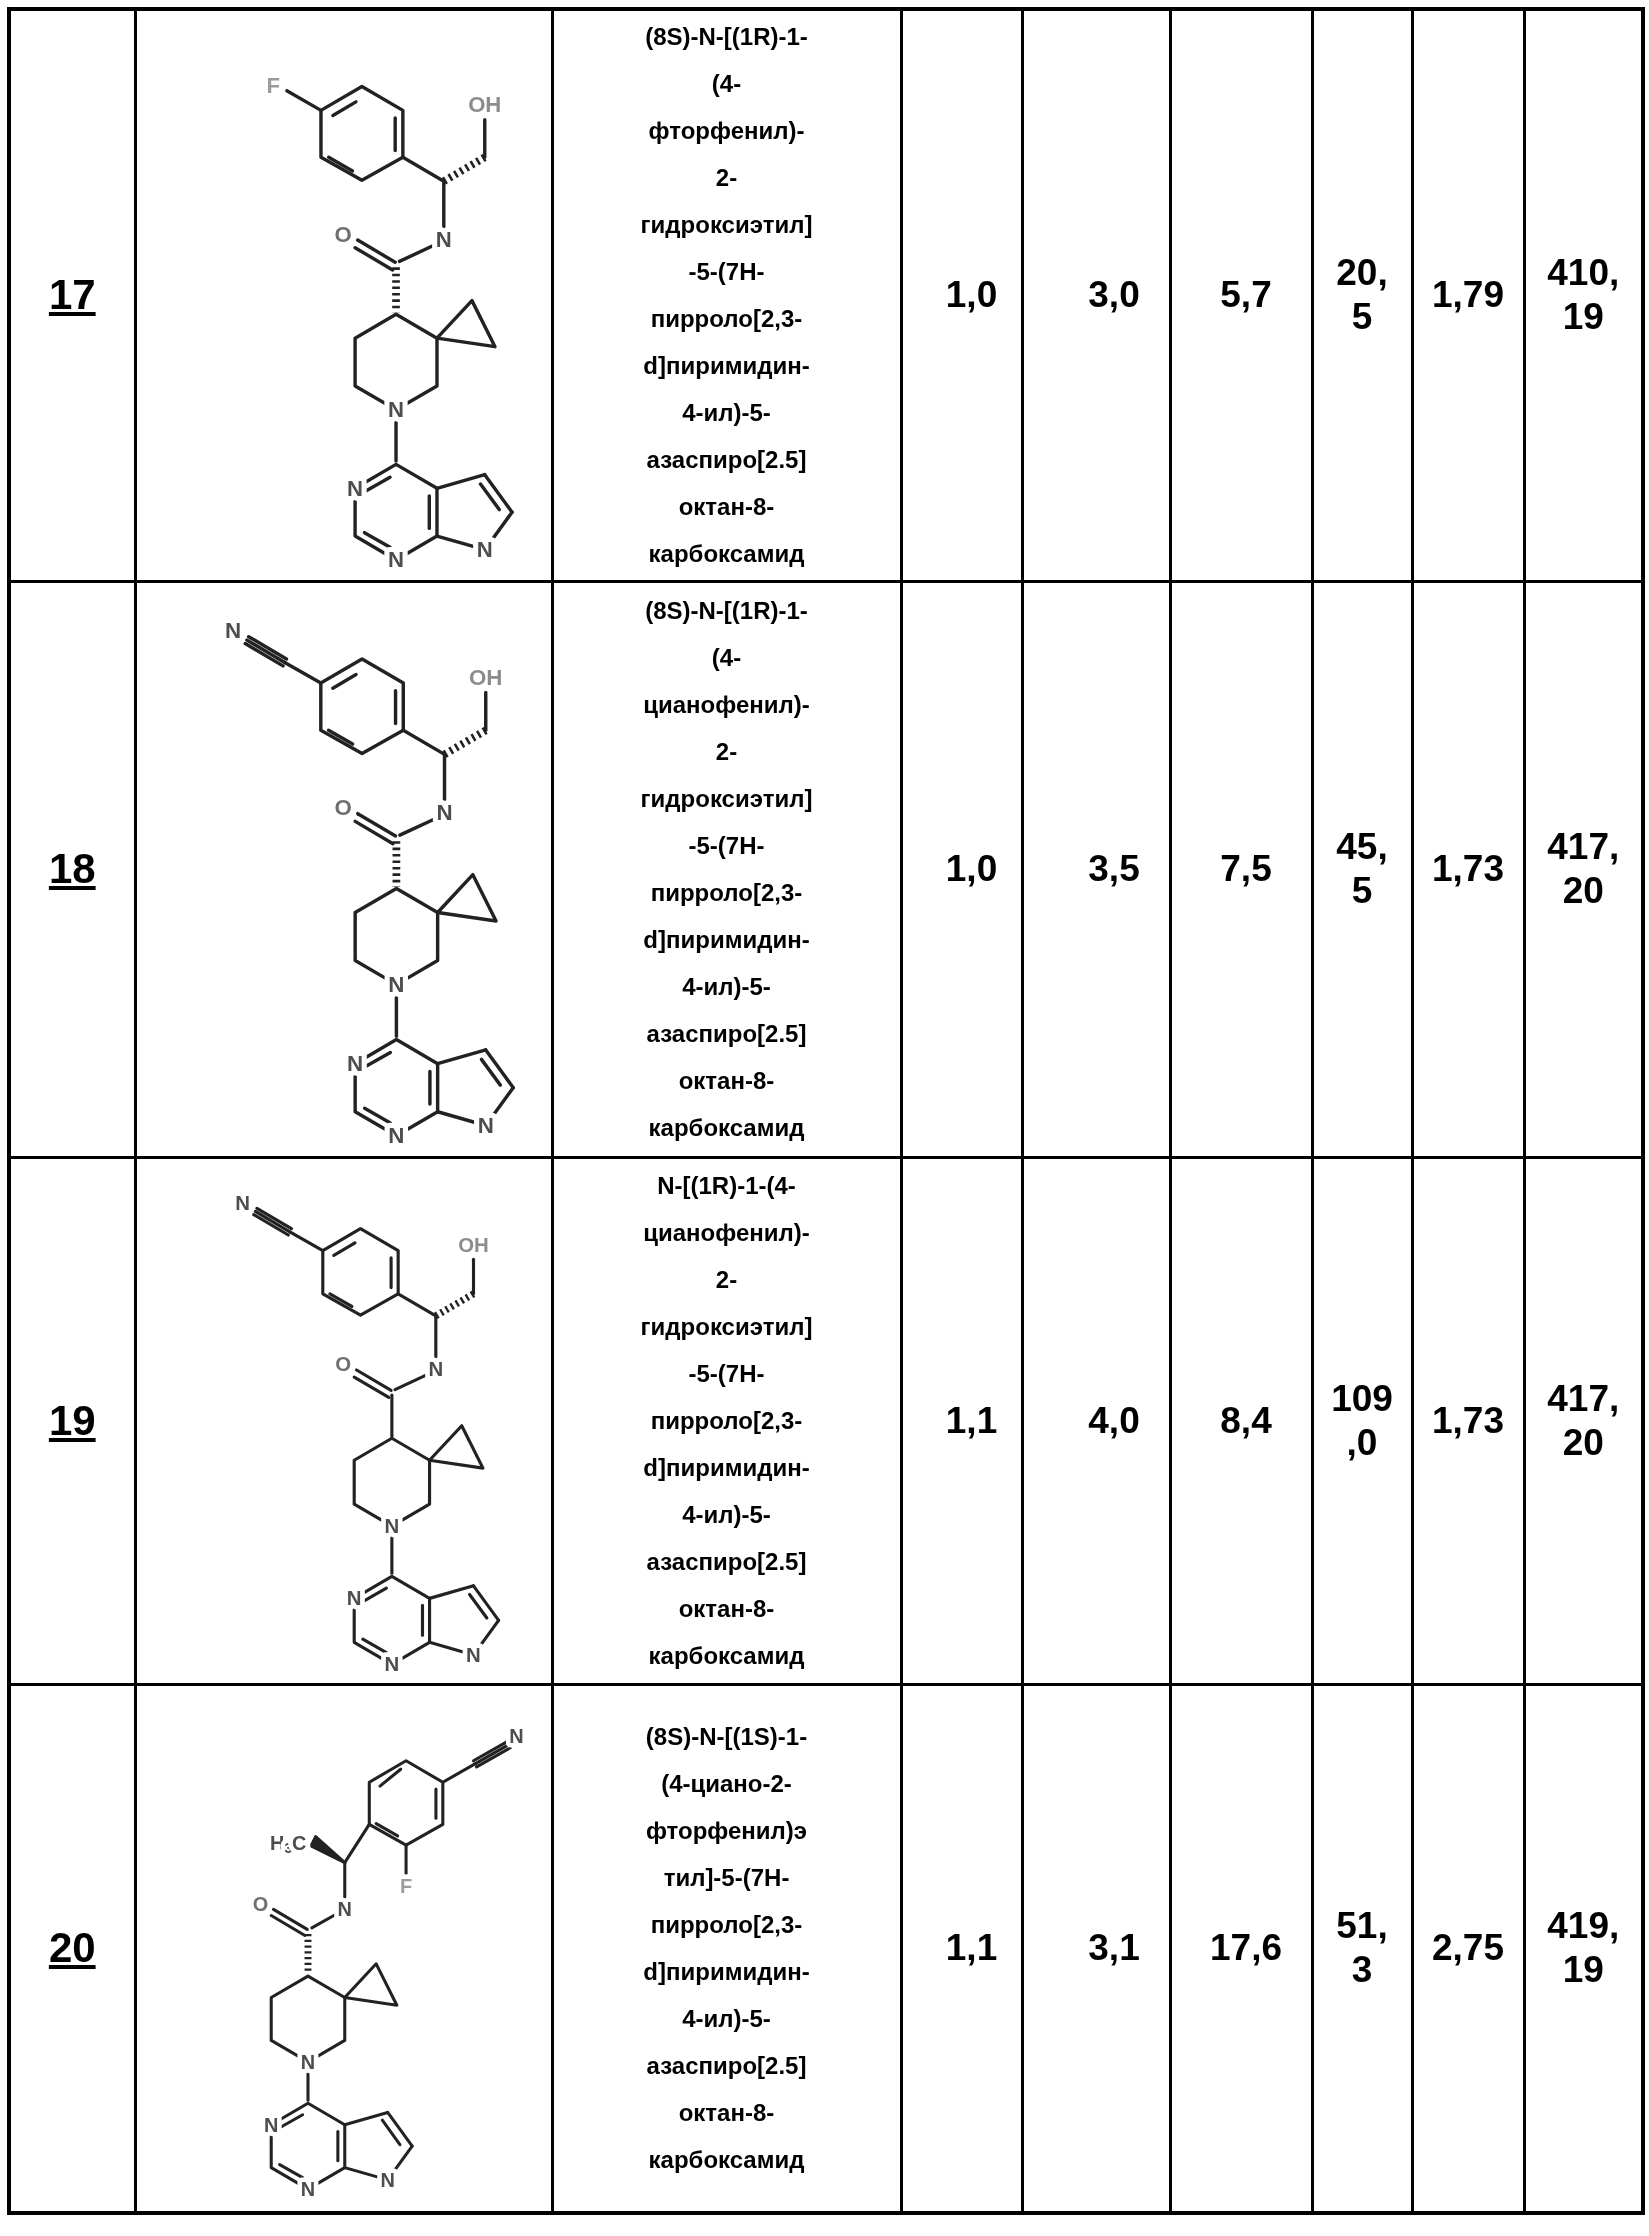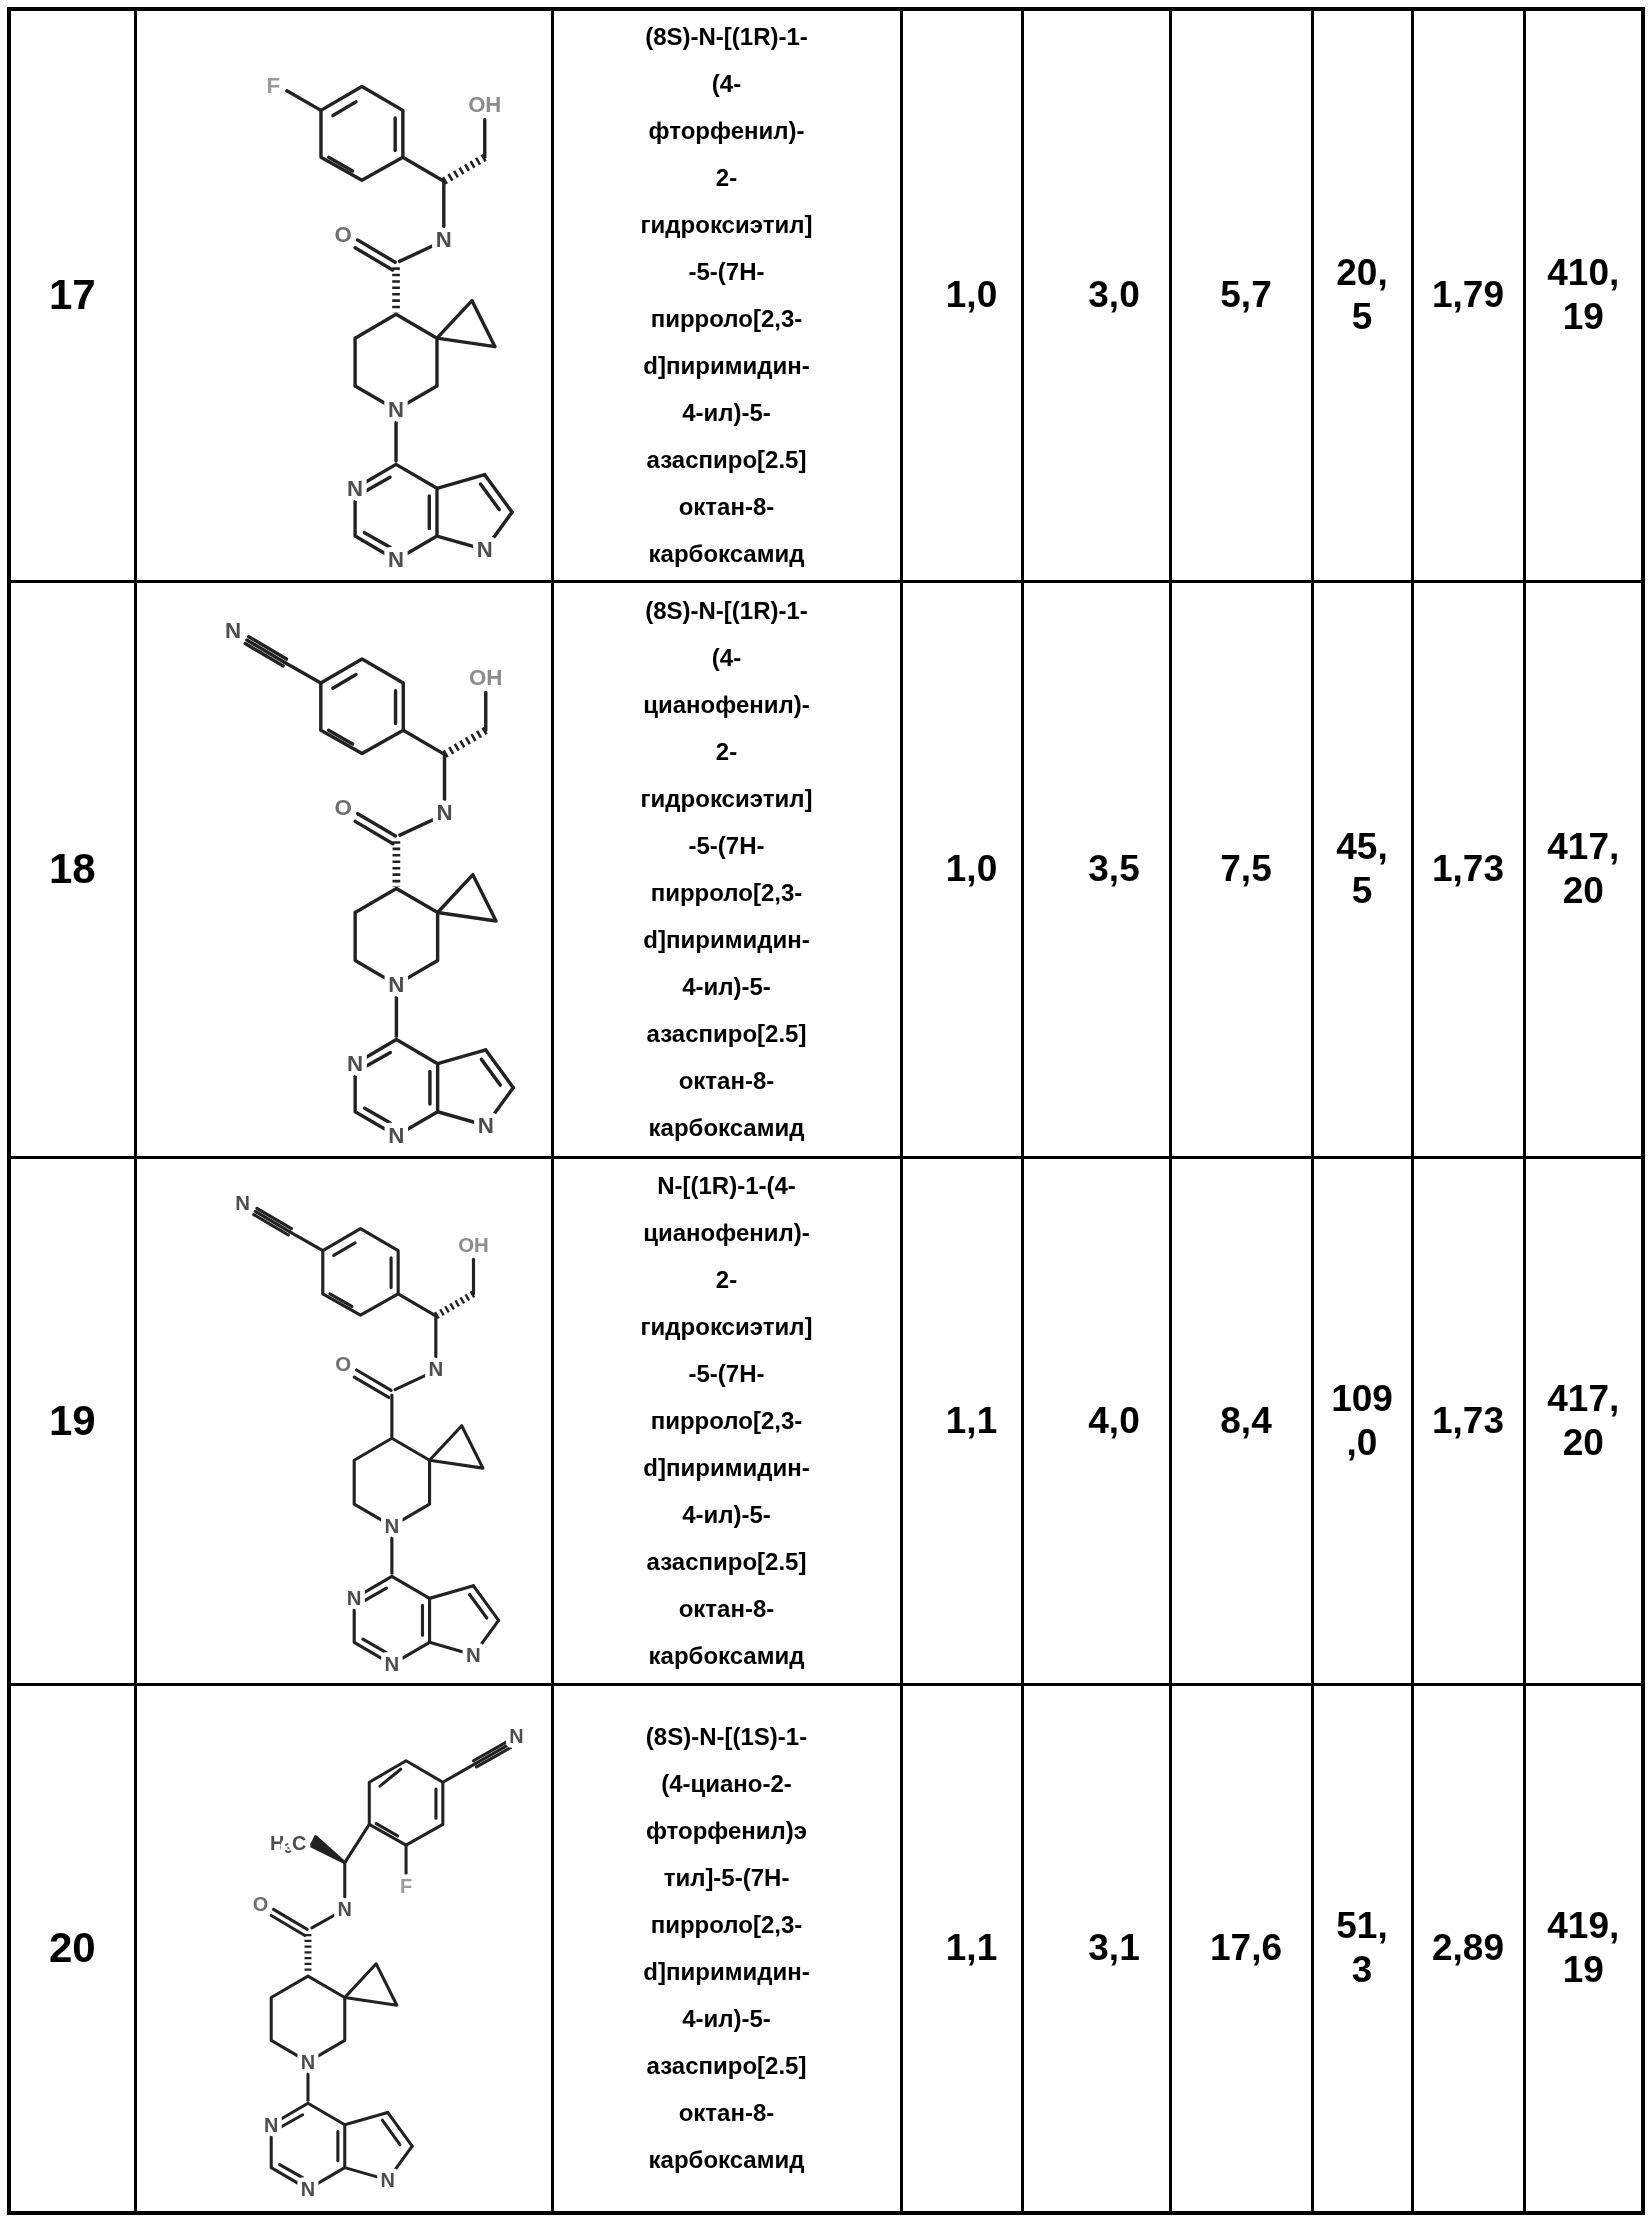--- a/index.html
+++ b/index.html
@@ -14,21 +14,21 @@
     margin:7px 0 0 7px;
     table-layout:fixed;
     border:4.4px solid var(--c-border);
   }
   td{
     border:3.5px solid var(--c-border);
     padding:0;
     vertical-align:middle;
     overflow:hidden;
   }
-  td.num-col{width:126px;text-align:center;font-size:42px;font-weight:bold;}
+  td.num-col{width:126px;text-align:center;font-size:42px;font-weight:bold;text-decoration:underline;}
   td.struct-col{width:417px;}
   td.name-col{width:349px;}
   td.v0{width:121px;padding-left:20px;} td.v1{width:148px;padding-left:36px;} td.v2{width:142px;padding-left:10px;}
   td.v3{width:100px;} td.v4{width:112px;} td.v5{width:119px;margin-left:26px;}
   tr.row-17{height:572px;} tr.row-18{height:576px;}
   tr.row-19{height:527px;} tr.row-20{height:529px;}
   .name{
     font-size:24px;font-weight:bold;line-height:47px;
     text-align:center;white-space:pre-line;
   }
@@ -376,21 +376,21 @@
           <div class="val">3,1</div>
         </td>
     <td class="v2">
           <div class="val">17,6</div>
         </td>
     <td class="v3">
           <div class="val">51,
 3</div>
         </td>
     <td class="v4">
-          <div class="val">2,89</div>
+          <div class="val">2,75</div>
         </td>
     <td class="v5">
           <div class="val">419,
 19</div>
         </td>
   </tr>
 </tbody>
   </table>
 
 

